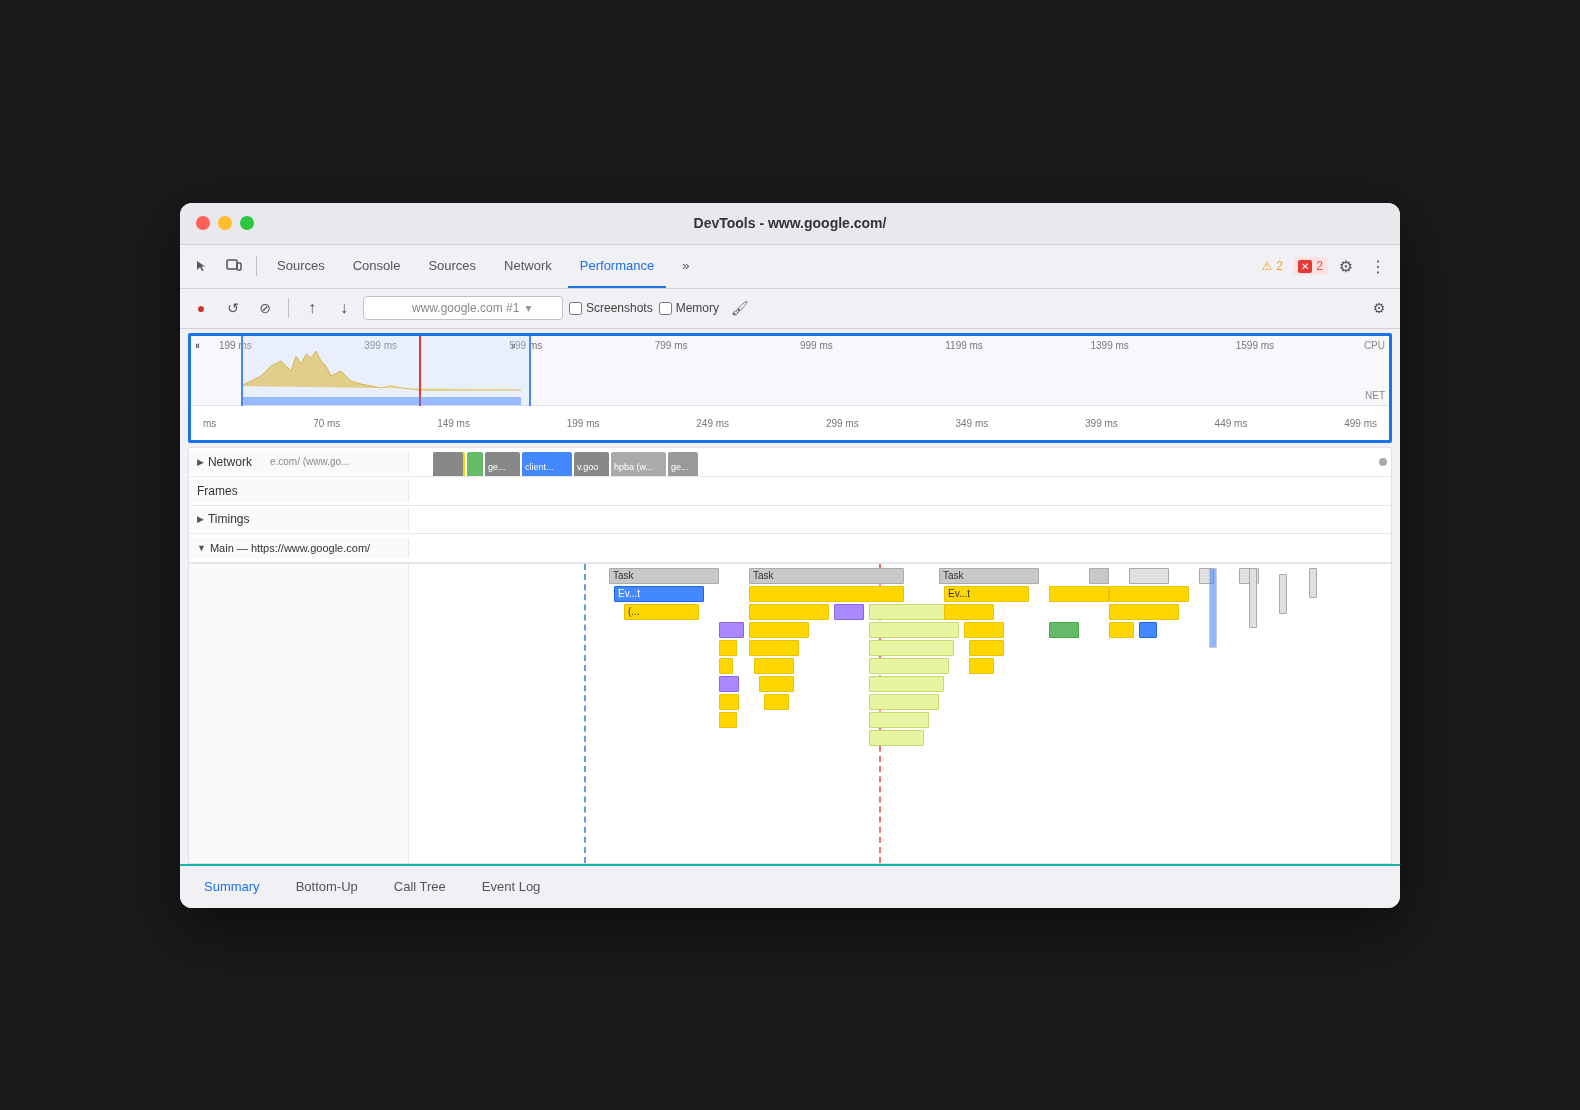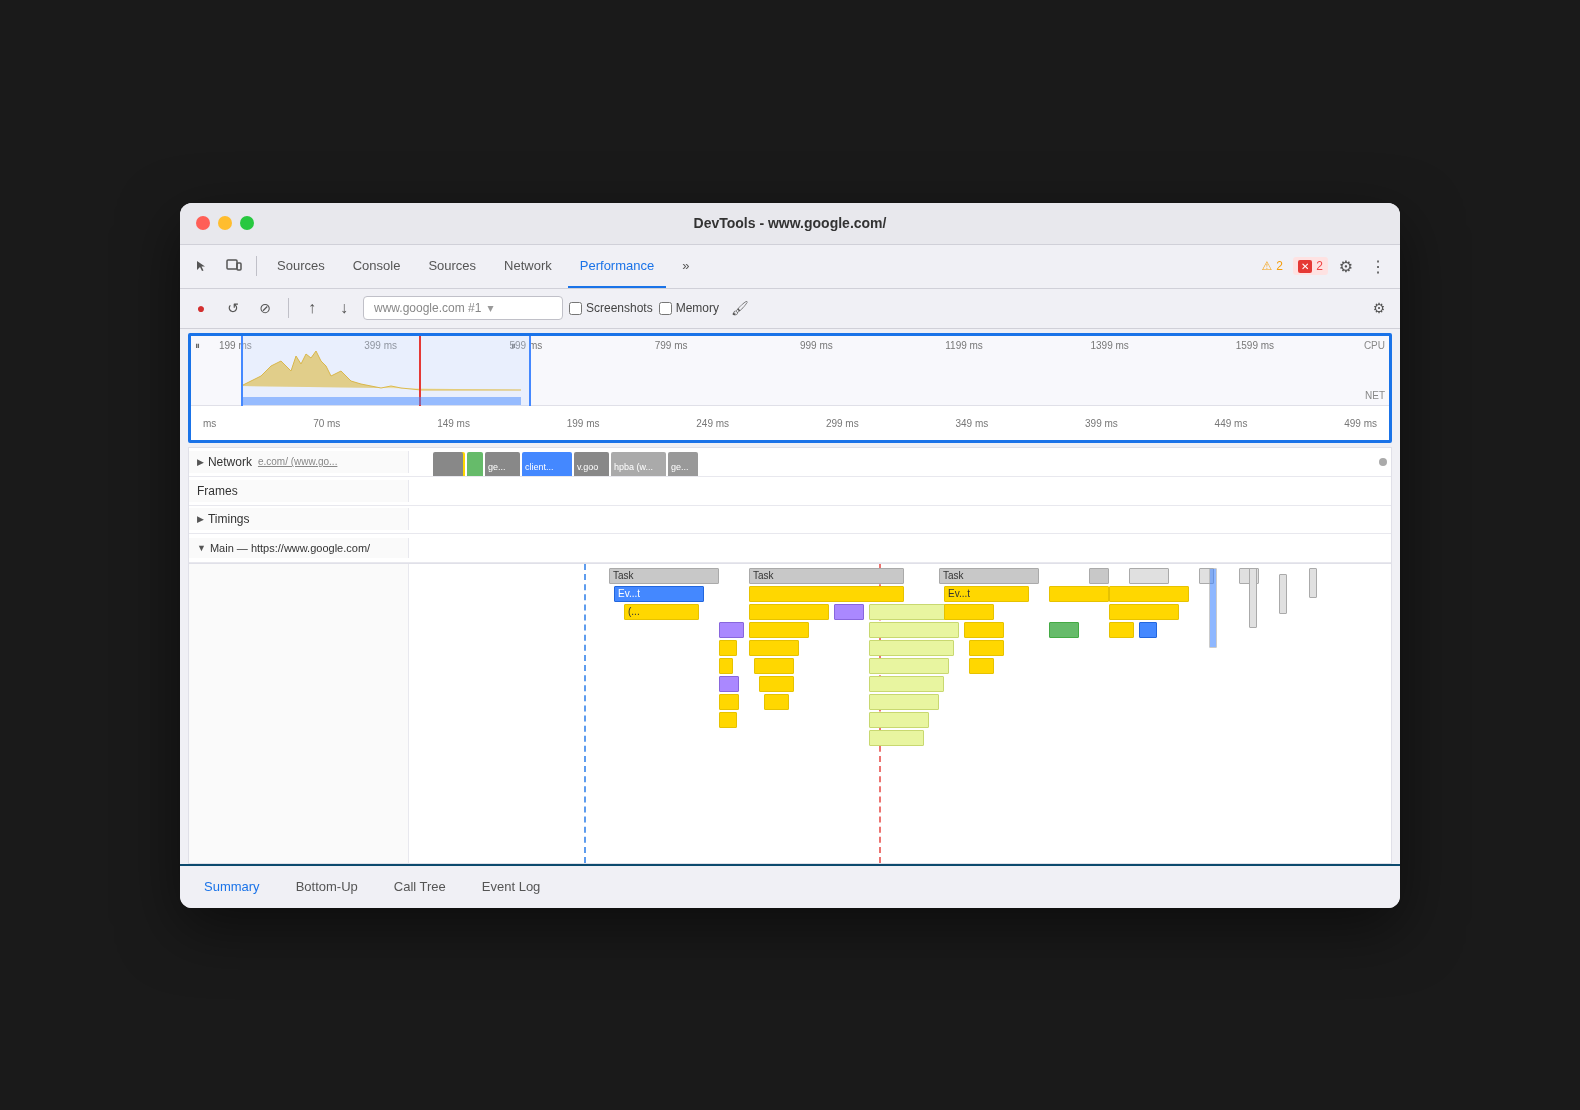--- a/index.html
+++ b/index.html
@@ -139,21 +139,21 @@
       border: 1px solid #c0c0c8;
       border-radius: 4px;
       padding: 4px 10px;
       font-size: 12px;
       color: #666;
       display: flex;
       align-items: center;
       gap: 6px;
       min-width: 200px;
     }
-    .url-bar-text { color: #888; }
+    .url-bar-text { color: #888; margin-left: 38px; }
     .checkbox-item {
       display: flex;
       align-items: center;
       gap: 4px;
       font-size: 12px;
       color: #444;
       cursor: pointer;
     }
     .checkbox-item input { cursor: pointer; }
     .perf-settings-icon {
@@ -408,21 +408,21 @@
       top: 0;
       width: 2px;
       height: 100%;
       border-left: 2px dashed #e53935;
       opacity: 0.7;
     }
 
     
     .bottom-tabs {
       background: #f0f0f5;
-      border-top: 2px solid #0c4a6e;
+      border-top: 2px solid #14b8a6;
       display: flex;
       align-items: center;
       height: 44px;
       padding: 0 8px;
       gap: 4px;
     }
     .bottom-tab {
       padding: 0 16px;
       height: 44px;
       display: flex;
@@ -567,21 +567,21 @@
       </div>
     </div>
   </div>
 
   <div style="background:white; margin:0 8px; border:1px solid #e0e0e8;">
 
     <div class="timeline-row" style="min-height:28px;">
       <div class="timeline-row-label">
         <span class="triangle">▶</span>
         <span>Network</span>
-        <span style="font-size:10px; color:#888; margin-left:2px;text-decoration:underline;">e.com/ (www.go...</span>
+        <span style="font-size:10px; color:#888; margin-left:14px;">e.com/ (www.go...</span>
       </div>
       <div class="timeline-row-content" style="height:28px;">
         <div class="network-chips">
           <div class="net-chip" style="background:#888; width:30px; left:20px; position:relative;"></div>
           <div class="net-chip" style="background:#ffd700; width:20px;"></div>
           <div class="net-chip" style="background:#66bb6a; width:16px;"></div>
           <div class="net-chip" style="background:#888; width:35px;">ge...</div>
           <div class="net-chip" style="background:#4488ff; width:50px;">client...</div>
           <div class="net-chip" style="background:#888; width:35px;">v.goo</div>
           <div class="net-chip" style="background:#aaa; width:55px;">hpba (w...</div>

